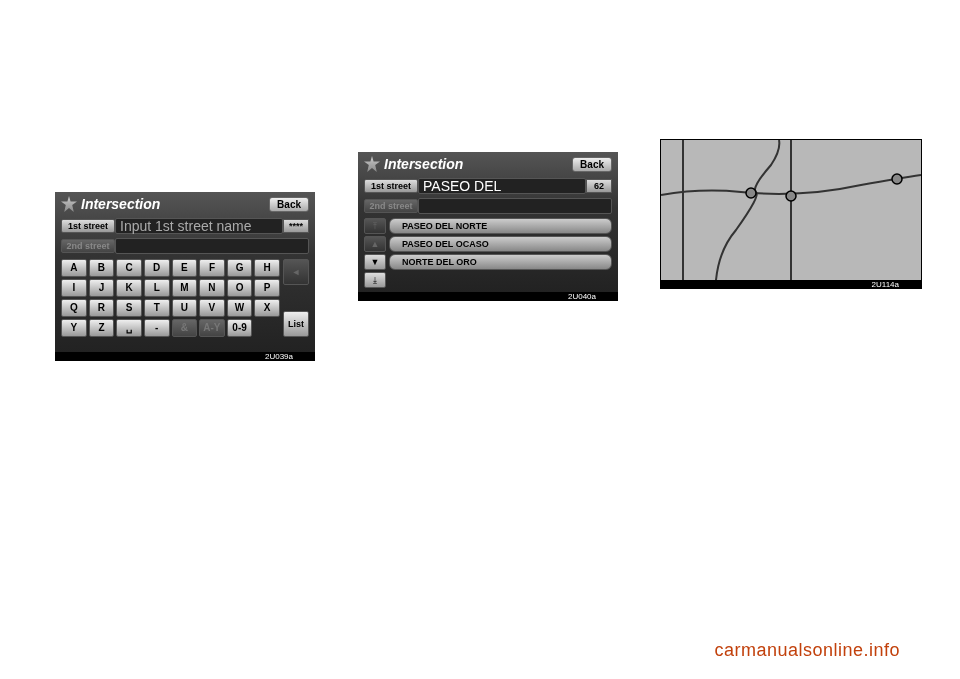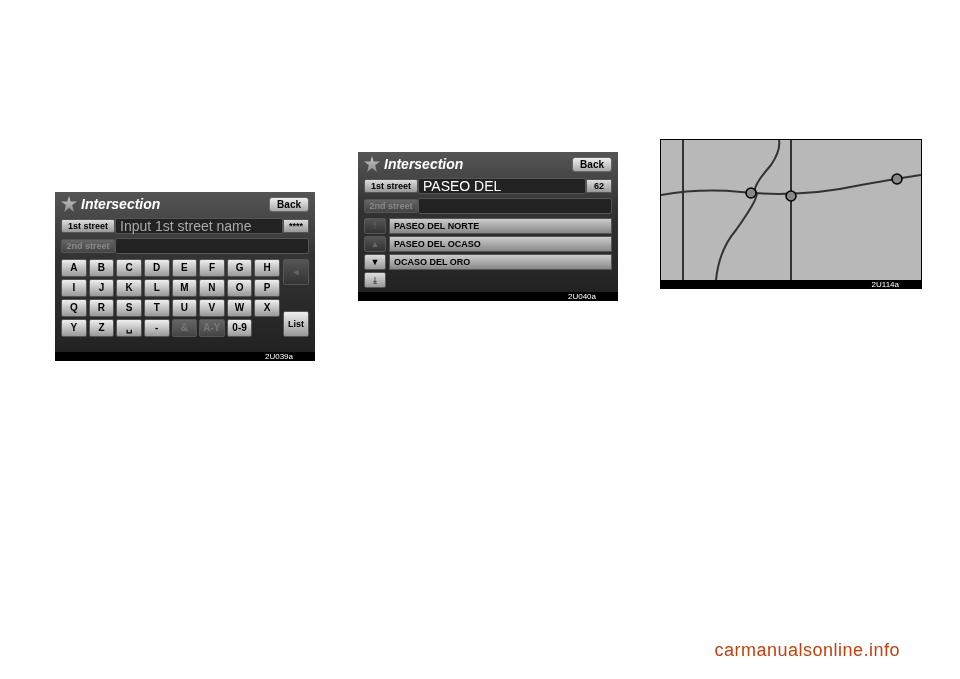--- a/index.html
+++ b/index.html
@@ -232,25 +232,25 @@
   .list-items {
     flex: 1;
     display: flex;
     flex-direction: column;
     gap: 2px;
   }
   
   .list-item {
     background: linear-gradient(180deg, #ccc, #888);
     border: 1px solid #555;
-    border-radius: 0;
+    border-radius: 6px;
     height: 14px;
     font-size: 9px;
     font-weight: bold;
-    padding: 0 4px;
+    padding: 0 12px;
     line-height: 14px;
   }
   
   
   .screen3 {
     position: absolute;
     left: 660px;
     top: 139px;
     width: 260px;
     height: 148px;
@@ -355,21 +355,21 @@
     <div class="list-area">
       <div class="list-nav" id="nav2">
           <div class="nav-btn dim">⤒</div>
           <div class="nav-btn dim">▲</div>
           <div class="nav-btn">▼</div>
           <div class="nav-btn">⤓</div>
         </div>
       <div class="list-items" id="list2">
           <div class="list-item">PASEO DEL NORTE</div>
           <div class="list-item">PASEO DEL OCASO</div>
-          <div class="list-item">OCASO DEL ORO</div>
+          <div class="list-item">NORTE DEL ORO</div>
         </div>
     </div>
   </div>
   <div class="img-label">2U040a</div>
 </div>
 
 <div class="screen3">
   <svg viewBox="0 0 260 140">
     <rect x="0" y="0" width="260" height="140" fill="#b8b8b8"></rect>
     <line x1="22" y1="0" x2="22" y2="140" stroke="#333" stroke-width="2"></line>

